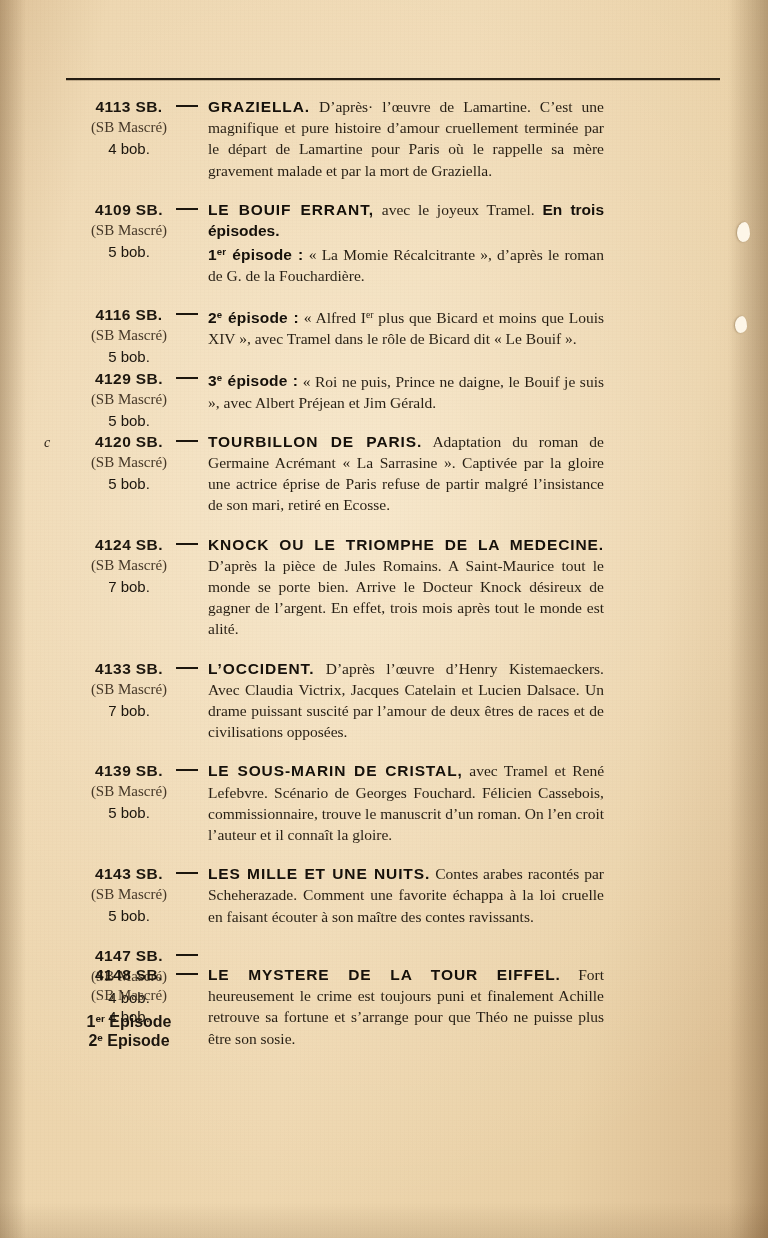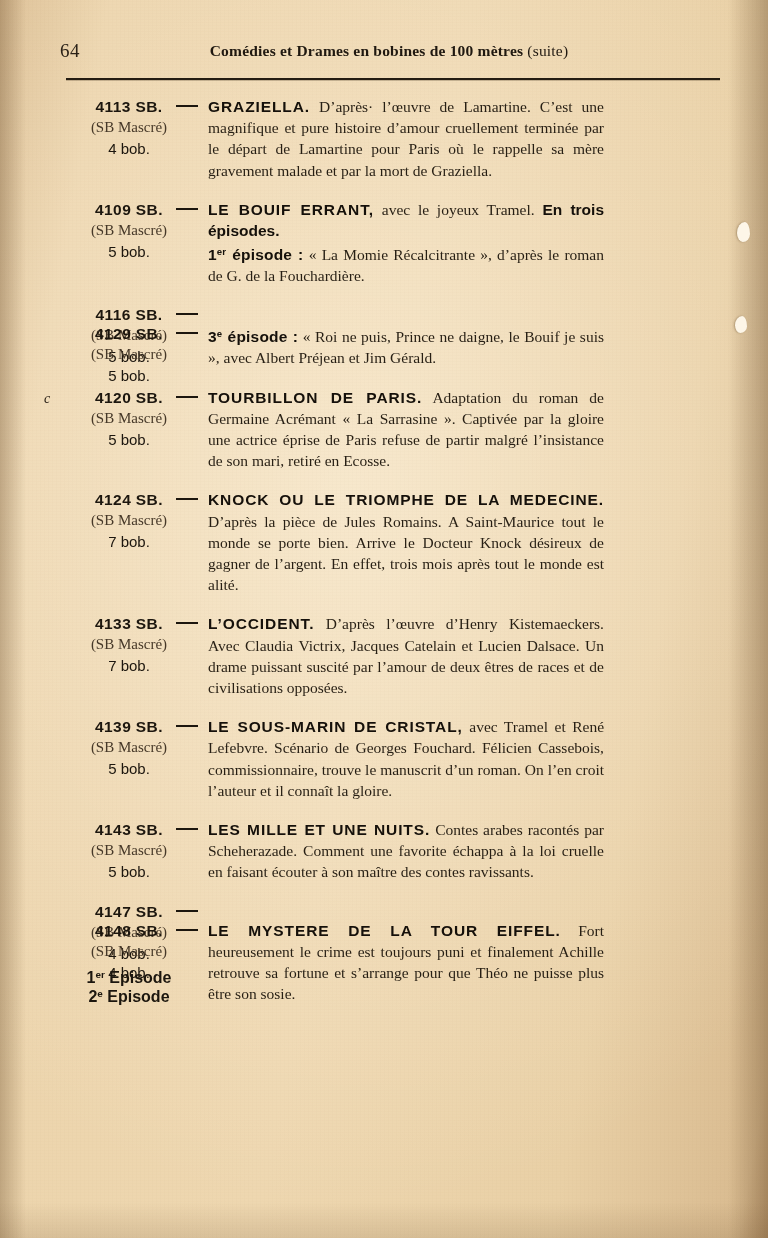--- a/index.html
+++ b/index.html
@@ -217,27 +217,20 @@
 
 <div class="page">
 
   <div class="grain"></div>
   <div class="edge-shadow-left"></div>
   <div class="edge-shadow-right"></div>
   <div class="edge-shadow-bottom"></div>
   <div class="nick nick-1"></div>
   <div class="nick nick-2"></div>
 
-  <div class="masthead">
-    <div class="folio">64</div>
-    <div class="running-head">
-      <span>Comédies et Drames en bobines de 100 mètres</span>
-      <span class="suite">(suite)</span>
-    </div>
-  </div>
   <div class="rule"></div>
 
   <div class="entries" id="entries">
       <div class="entry">
         <div class="entry-inner">
           <div class="ref-col">
             <span class="ref-num">4113 SB.</span>
             <span class="ref-maker">(SB Mascré)</span>
             <span class="ref-reels">4 bob.</span>
           </div>
@@ -257,20 +250,21 @@
         </div>
       </div>
       <div class="entry">
         <div class="entry-inner">
           <div class="ref-col">
             <span class="ref-num">4116 SB.</span>
             <span class="ref-maker">(SB Mascré)</span>
             <span class="ref-reels">5 bob.</span>
           </div>
           <div class="dash"></div>
+          <div class="body-col"><span class="lead-bold">2<sup>e</sup> épisode :</span> <span>« Alfred I<sup>er</sup> plus que Bicard et moins que Louis XIV », avec Tramel dans le rôle de Bicard dit « Le Bouif ».</span></div>
         </div>
       </div>
       <div class="entry">
         <div class="entry-inner">
           <div class="ref-col">
             <span class="ref-num">4129 SB.</span>
             <span class="ref-maker">(SB Mascré)</span>
             <span class="ref-reels">5 bob.</span>
           </div>
           <div class="dash"></div>

